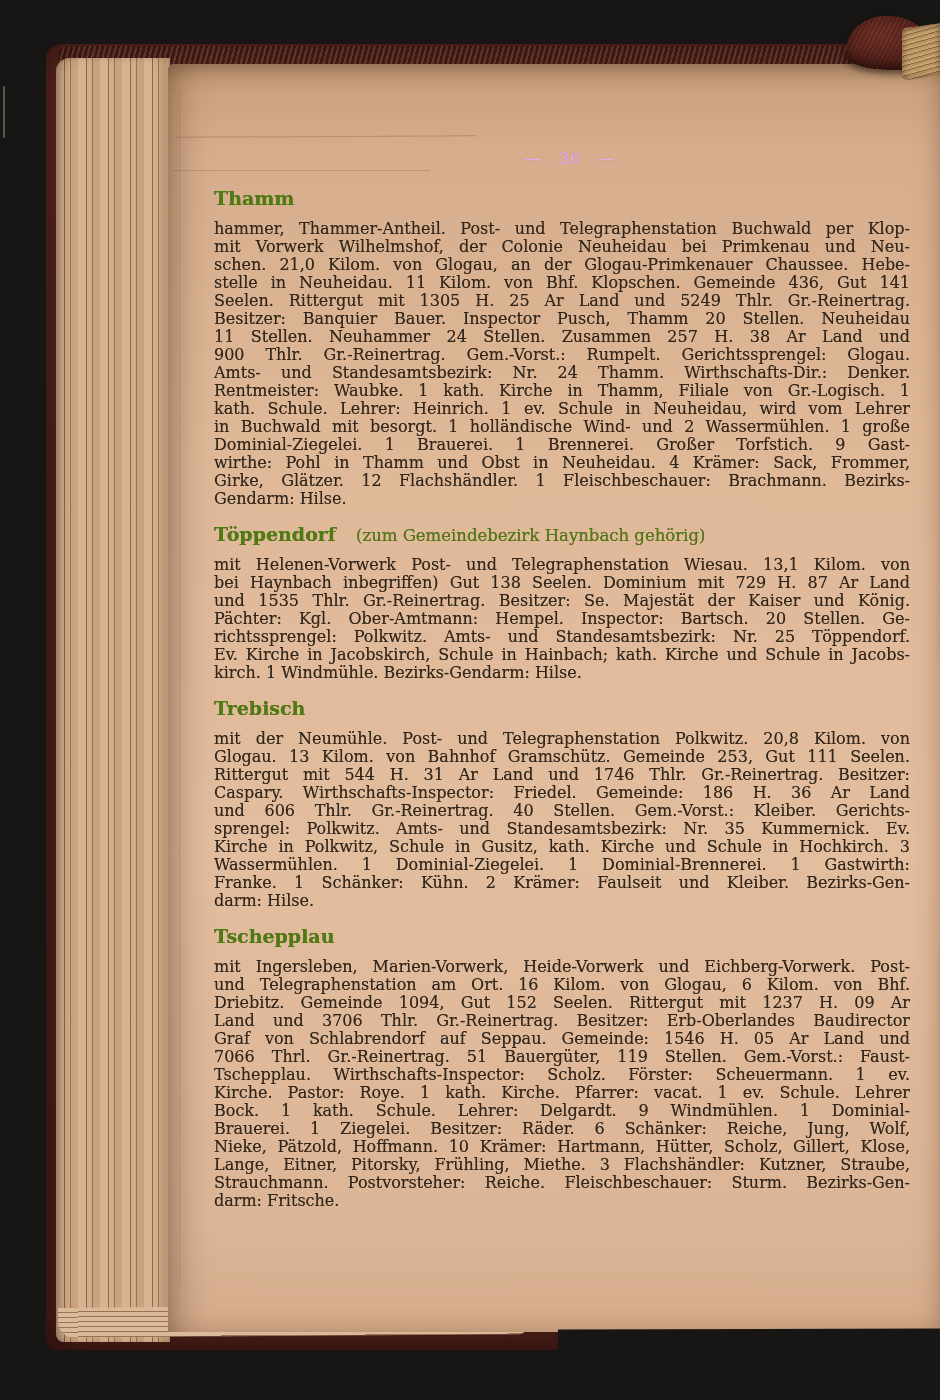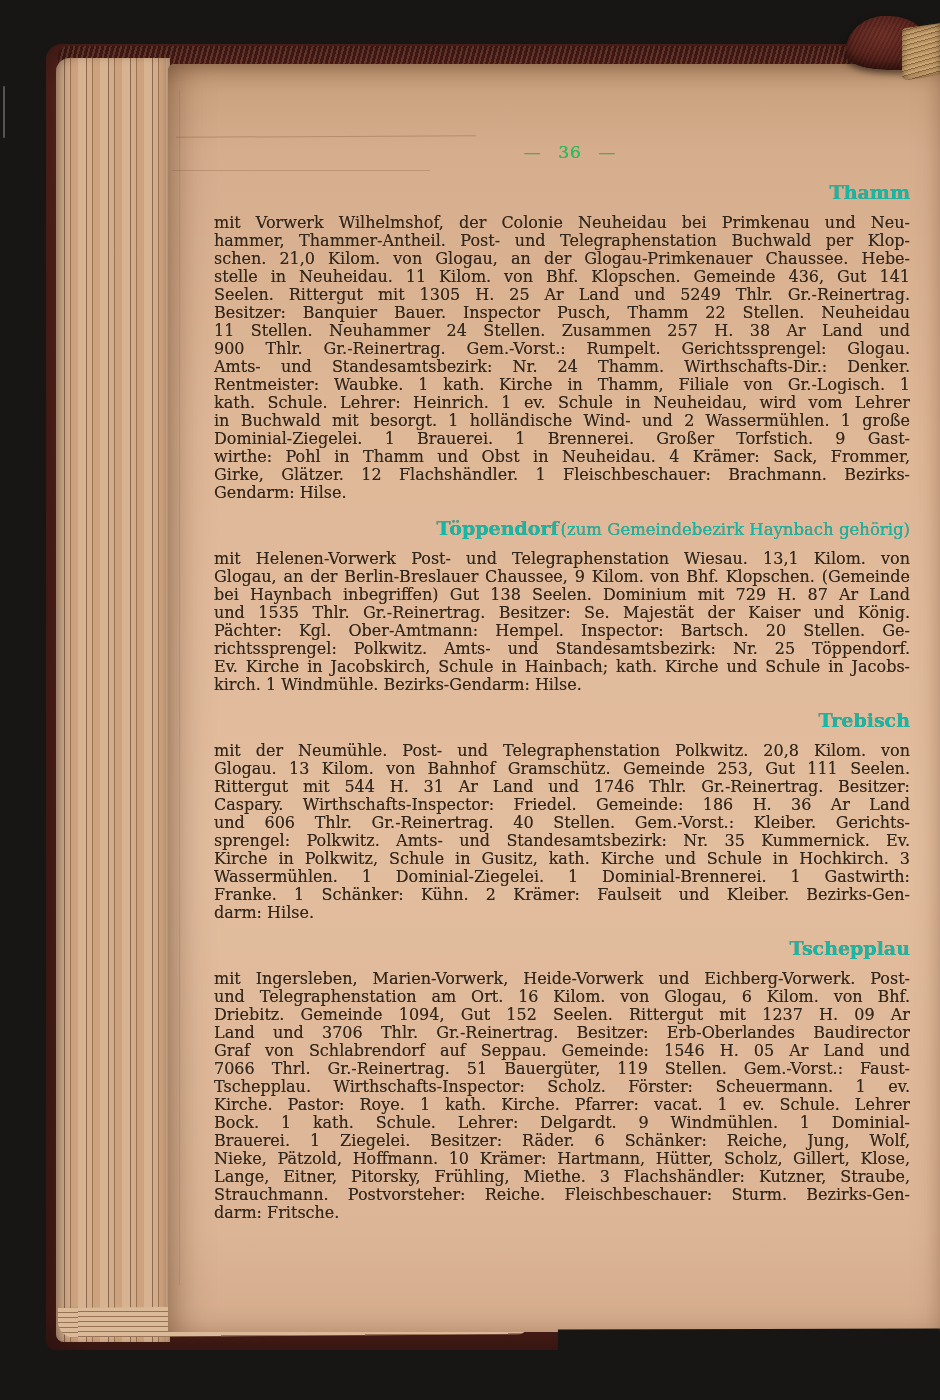--- a/index.html
+++ b/index.html
@@ -60,27 +60,27 @@
          transform:skewY(-8deg);border-radius:4px 0 0 6px;
          box-shadow:inset 0 0 7px rgba(60,35,18,.6);}
 
   
   .bottom-black{position:absolute;left:558px;top:1329px;right:0;height:72px;
          background:#181614;transform:rotate(-.15deg);}
 
   
   .text{position:absolute;left:214px;top:140px;width:696px;color:#31261b;}
   .folio{position:relative;left:8px;text-align:center;font-size:17px;
-         letter-spacing:1px;word-spacing:10px;margin:2px 0 18px 0;
-         color:#22c55e;text-shadow:0 0 .5px rgba(58,45,32,.55);}
+         letter-spacing:1px;word-spacing:10px;margin:8px 0 18px 0;
+         color:#f0abfc;text-shadow:0 0 .5px rgba(58,45,32,.55);}
   .entry{margin:0 0 14px 0;}
-  .entry-heading{margin:0 0 8px 0;text-align:right;font-size:19px;line-height:24px;
-         font-weight:bold;color:#14b8a6;text-shadow:0 0 .5px rgba(45,35,24,.6);}
+  .entry-heading{margin:0 0 8px 0;text-align:left;font-size:19px;line-height:24px;
+         font-weight:bold;color:#4d7c0f;text-shadow:0 0 .5px rgba(45,35,24,.6);}
   .entry-heading .sub{font-weight:normal;font-size:16.5px;}
-  .entry-heading .sub:not(:empty){margin-left:2px;}
+  .entry-heading .sub:not(:empty){margin-left:20px;}
   .lines{font-size:16px;line-height:18px;
          text-shadow:0 0 .5px rgba(49,38,27,.55);}
   .tline{text-align:justify;text-align-last:justify;}
   .tline-last{text-align-last:left;}
 </style>
 </head>
 <body>
 
 <div class="scene">
   <div class="scratch"></div>
@@ -95,44 +95,43 @@
   <div class="spine-cap"></div>
   <div class="block-edge"></div>
   <div class="bottom-black"></div>
 
   <div class="text">
     <div class="folio">— 36 —</div>
 
     <div class="entry">
       <h2 class="entry-heading"><span class="t">Thamm</span><span class="sub"></span></h2>
       <div class="lines">
+          <div class="tline">hammer, Thammer-Antheil. Post- und Telegraphenstation Buchwald per Klop-</div>
           <div class="tline">mit Vorwerk Wilhelmshof, der Colonie Neuheidau bei Primkenau und Neu-</div>
-          <div class="tline">hammer, Thammer-Antheil. Post- und Telegraphenstation Buchwald per Klop-</div>
           <div class="tline">schen. 21,0 Kilom. von Glogau, an der Glogau-Primkenauer Chaussee. Hebe-</div>
           <div class="tline">stelle in Neuheidau. 11 Kilom. von Bhf. Klopschen. Gemeinde 436, Gut 141</div>
           <div class="tline">Seelen. Rittergut mit 1305 H. 25 Ar Land und 5249 Thlr. Gr.-Reinertrag.</div>
-          <div class="tline">Besitzer: Banquier Bauer. Inspector Pusch, Thamm 22 Stellen. Neuheidau</div>
+          <div class="tline">Besitzer: Banquier Bauer. Inspector Pusch, Thamm 20 Stellen. Neuheidau</div>
           <div class="tline">11 Stellen. Neuhammer 24 Stellen. Zusammen 257 H. 38 Ar Land und</div>
           <div class="tline">900 Thlr. Gr.-Reinertrag. Gem.-Vorst.: Rumpelt. Gerichtssprengel: Glogau.</div>
           <div class="tline">Amts- und Standesamtsbezirk: Nr. 24 Thamm. Wirthschafts-Dir.: Denker.</div>
           <div class="tline">Rentmeister: Waubke. 1 kath. Kirche in Thamm, Filiale von Gr.-Logisch. 1</div>
           <div class="tline">kath. Schule. Lehrer: Heinrich. 1 ev. Schule in Neuheidau, wird vom Lehrer</div>
           <div class="tline">in Buchwald mit besorgt. 1 holländische Wind- und 2 Wassermühlen. 1 große</div>
           <div class="tline">Dominial-Ziegelei. 1 Brauerei. 1 Brennerei. Großer Torfstich. 9 Gast-</div>
           <div class="tline">wirthe: Pohl in Thamm und Obst in Neuheidau. 4 Krämer: Sack, Frommer,</div>
           <div class="tline">Girke, Glätzer. 12 Flachshändler. 1 Fleischbeschauer: Brachmann. Bezirks-</div>
           <div class="tline tline-last">Gendarm: Hilse.</div>
         </div>
     </div>
 
     <div class="entry">
       <h2 class="entry-heading"><span class="t">Töppendorf</span><span class="sub">(zum Gemeindebezirk Haynbach gehörig)</span></h2>
       <div class="lines">
           <div class="tline">mit Helenen-Vorwerk Post- und Telegraphenstation Wiesau. 13,1 Kilom. von</div>
-          <div class="tline">Glogau, an der Berlin-Breslauer Chaussee, 9 Kilom. von Bhf. Klopschen. (Gemeinde</div>
           <div class="tline">bei Haynbach inbegriffen) Gut 138 Seelen. Dominium mit 729 H. 87 Ar Land</div>
           <div class="tline">und 1535 Thlr. Gr.-Reinertrag. Besitzer: Se. Majestät der Kaiser und König.</div>
           <div class="tline">Pächter: Kgl. Ober-Amtmann: Hempel. Inspector: Bartsch. 20 Stellen. Ge-</div>
           <div class="tline">richtssprengel: Polkwitz. Amts- und Standesamtsbezirk: Nr. 25 Töppendorf.</div>
           <div class="tline">Ev. Kirche in Jacobskirch, Schule in Hainbach; kath. Kirche und Schule in Jacobs-</div>
           <div class="tline tline-last">kirch. 1 Windmühle. Bezirks-Gendarm: Hilse.</div>
         </div>
     </div>
 
     <div class="entry">

